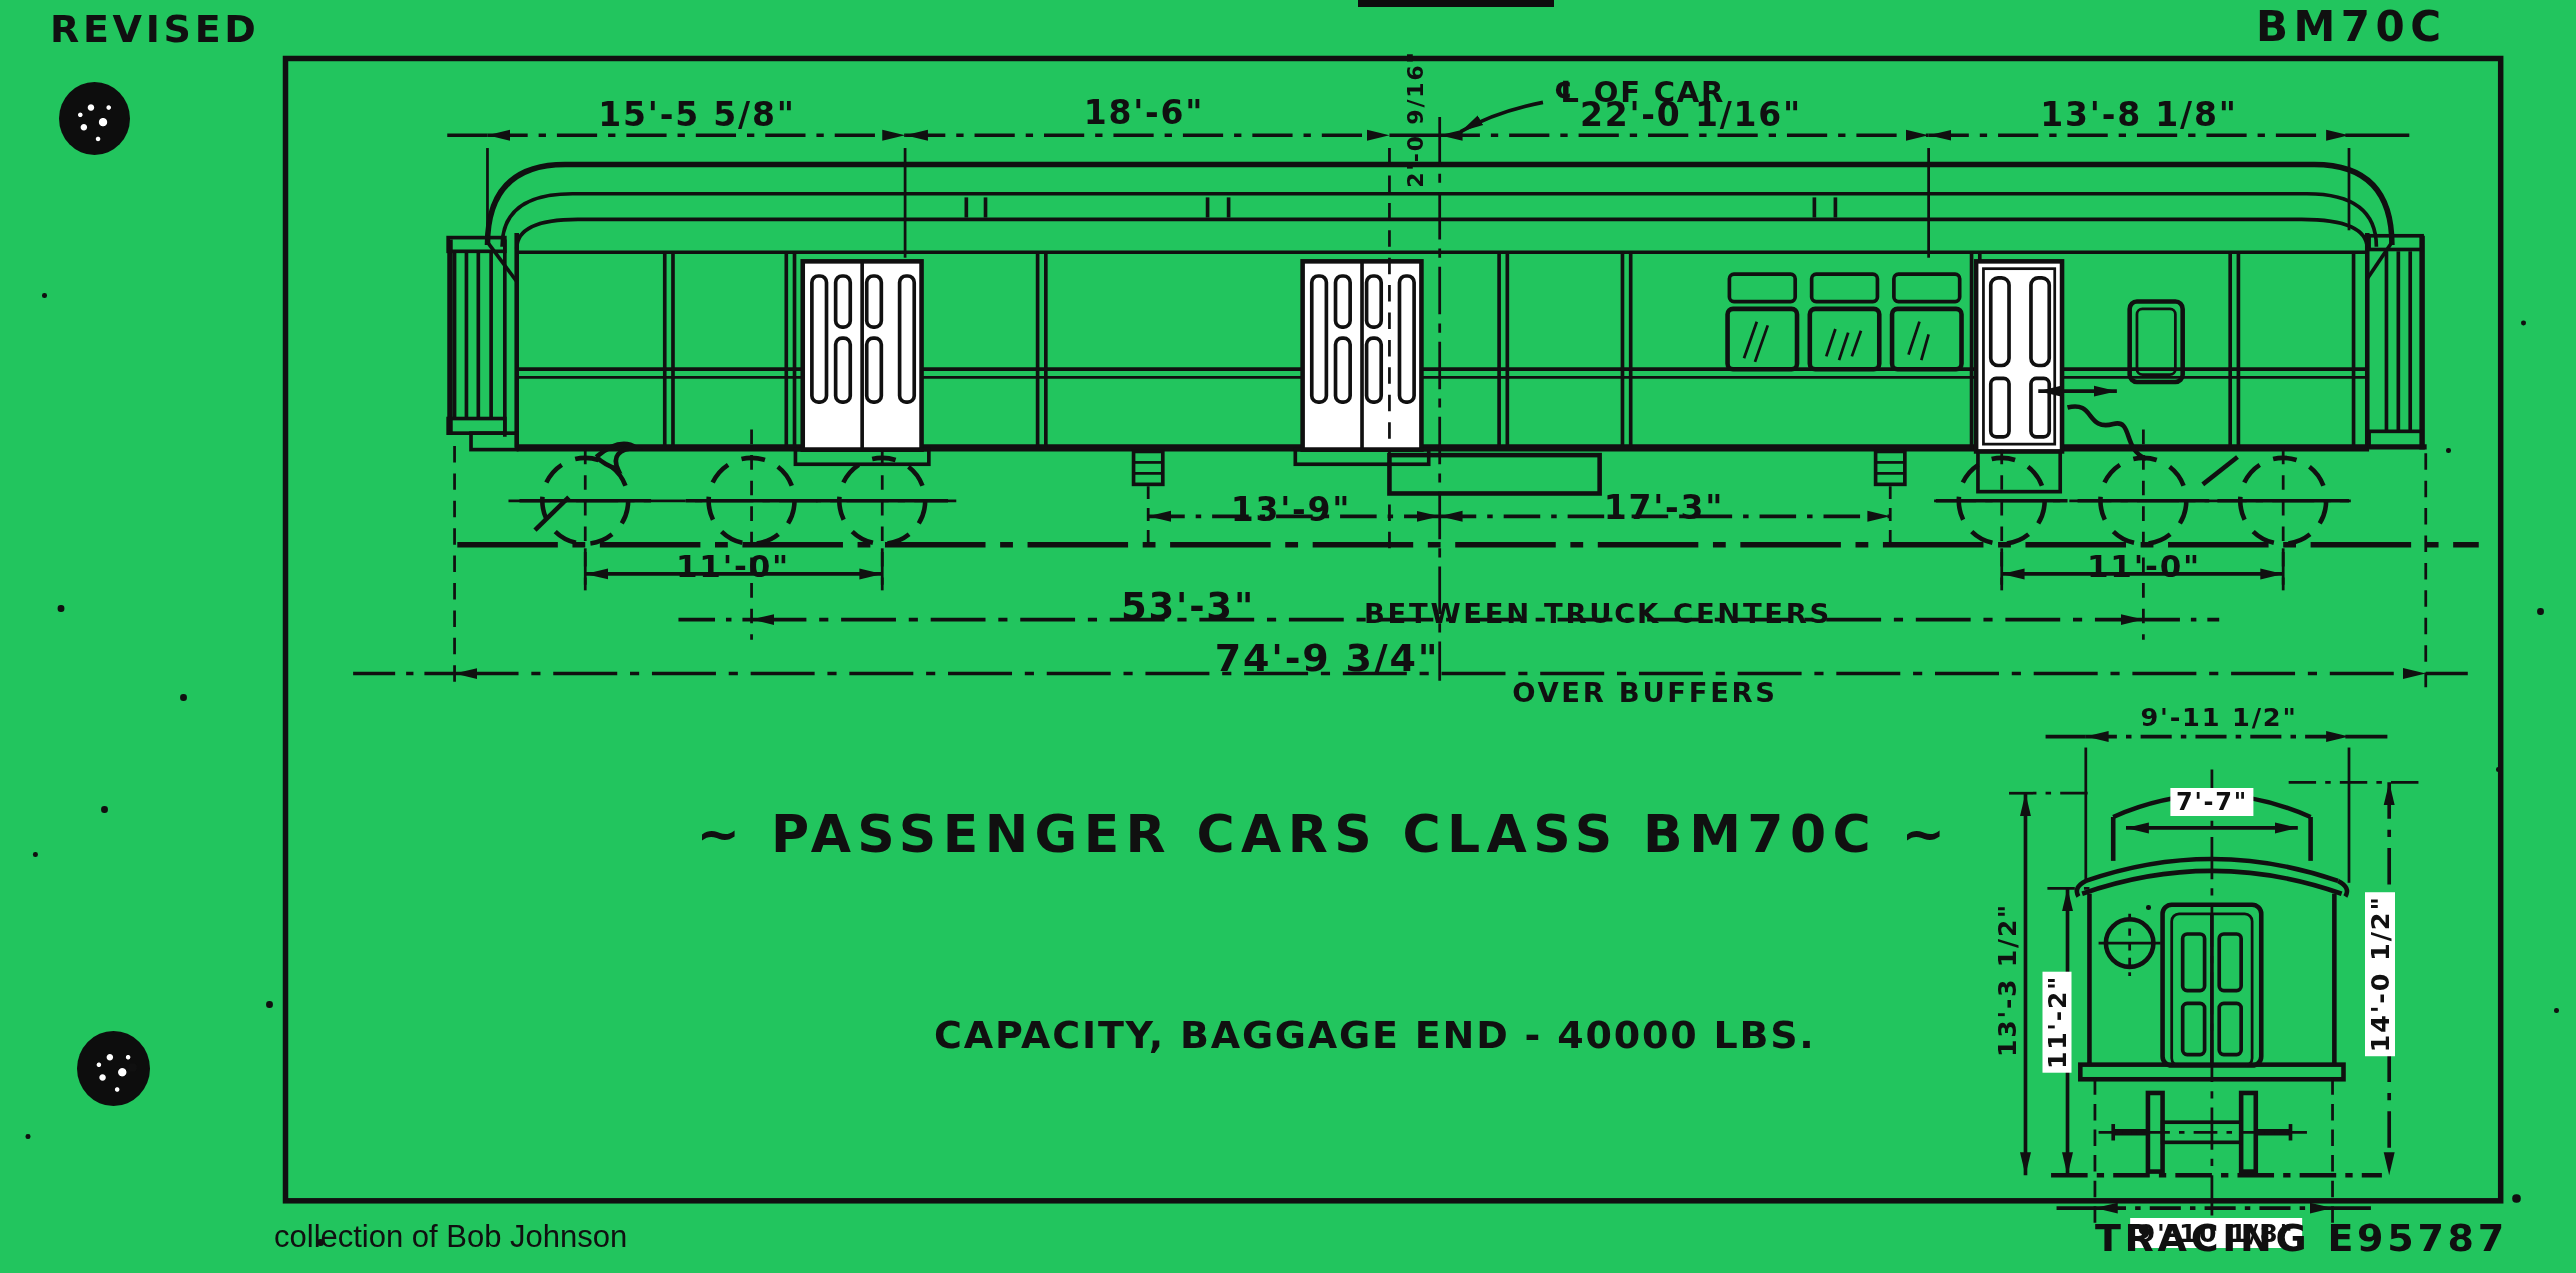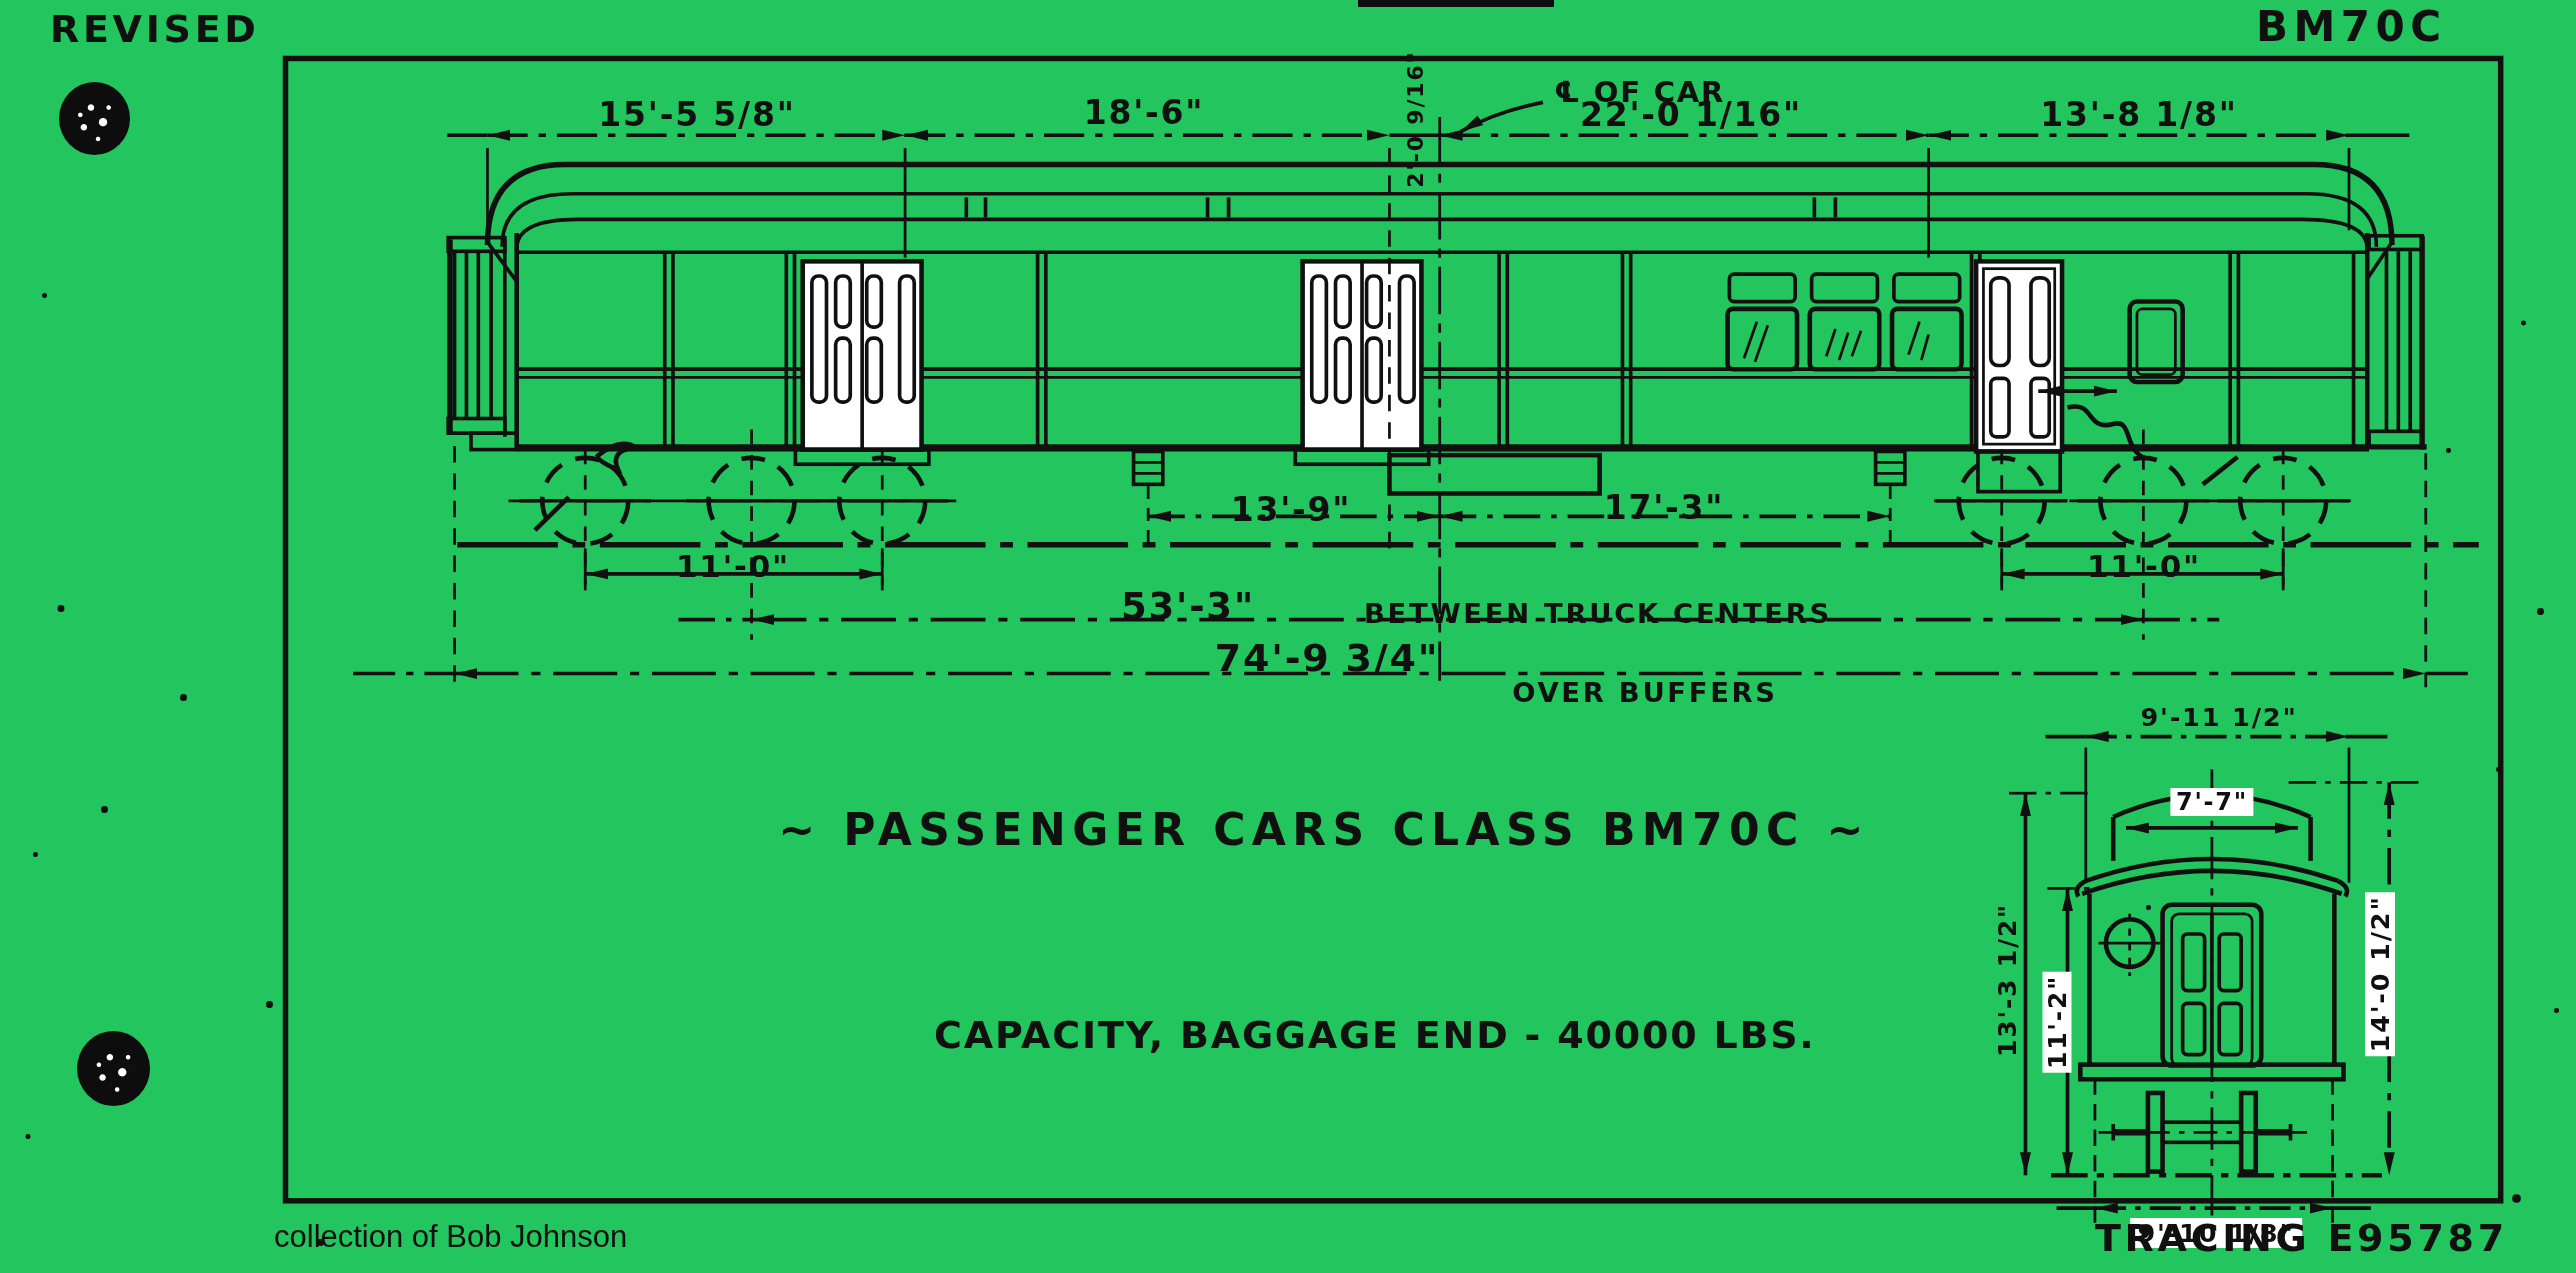--- a/index.html
+++ b/index.html
@@ -364,21 +364,21 @@
   <div class="lbl hand" style="left:1291px;top:490px;font-size:33px;">13'-9"</div>
   <div class="lbl hand" style="left:1664px;top:488px;font-size:33px;">17'-3"</div>
   <div class="lbl hand" style="left:733px;top:548px;font-size:31px;">11'-0"</div>
   <div class="lbl hand" style="left:2144px;top:548px;font-size:31px;">11'-0"</div>
 
   <div class="lbl hand" style="left:1188px;top:585px;font-size:37px;">53'-3"</div>
   <div class="lbl hand" style="left:1598px;top:589px;font-size:27.4px;letter-spacing:2.7px;margin-top:9px;">BETWEEN TRUCK CENTERS</div>
   <div class="lbl hand" style="left:1327px;top:636px;font-size:38px;">74'-9 3/4"</div>
   <div class="lbl hand" style="left:1645px;top:640px;font-size:27.4px;letter-spacing:2.7px;margin-top:37px;">OVER BUFFERS</div>
 
-  <div class="lbl hand" style="left:1324px;top:804px;font-size:44px;letter-spacing:6.4px;">~ PASSENGER CARS CLASS BM70C ~</div>
+  <div class="lbl hand" style="left:1324px;top:804px;font-size:52px;letter-spacing:6.4px;">~ PASSENGER CARS CLASS BM70C ~</div>
   <div class="lbl left hand" style="left:934px;top:1013px;font-size:38px;letter-spacing:1.8px;">CAPACITY, BAGGAGE END - 40000 LBS.</div>
 
   <div class="lbl hand" style="left:2219px;top:702px;font-size:25.6px;">9'-11 1/2"</div>
   <div class="lbl hand" style="left:2212px;top:788px;font-size:24px;background:#fff;padding:0 5.5px;">7'-7"</div>
   <div class="lbl rot hand" style="left:2007px;top:980px;font-size:25px;">13'-3 1/2"</div>
   <div class="lbl rot hand" style="left:2057px;top:1022px;font-size:25px;background:#fff;padding:0 3.7px;">11'-2"</div>
   <div class="lbl rot hand" style="left:2380px;top:974px;font-size:25.6px;background:#fff;padding:0 3.7px;">14'-0 1/2"</div>
   <div class="lbl hand" style="left:2216px;top:1218px;font-size:25.6px;background:#fff;padding:0 7.3px;">9'-10 1/8"</div>
 
   <div class="lbl left hand" style="left:2095px;top:1216px;font-size:38px;letter-spacing:3.7px;">TRACING E95787</div>

